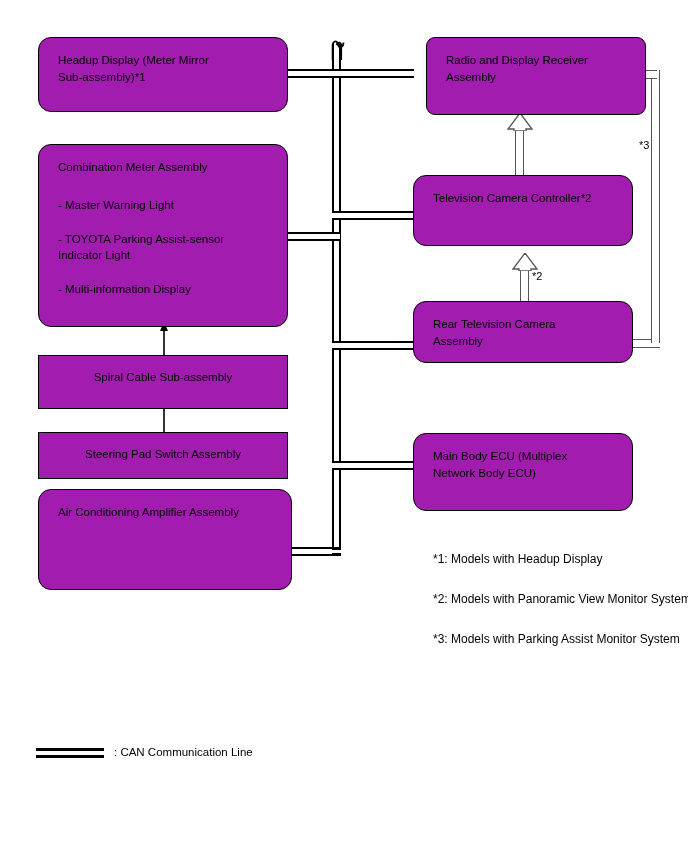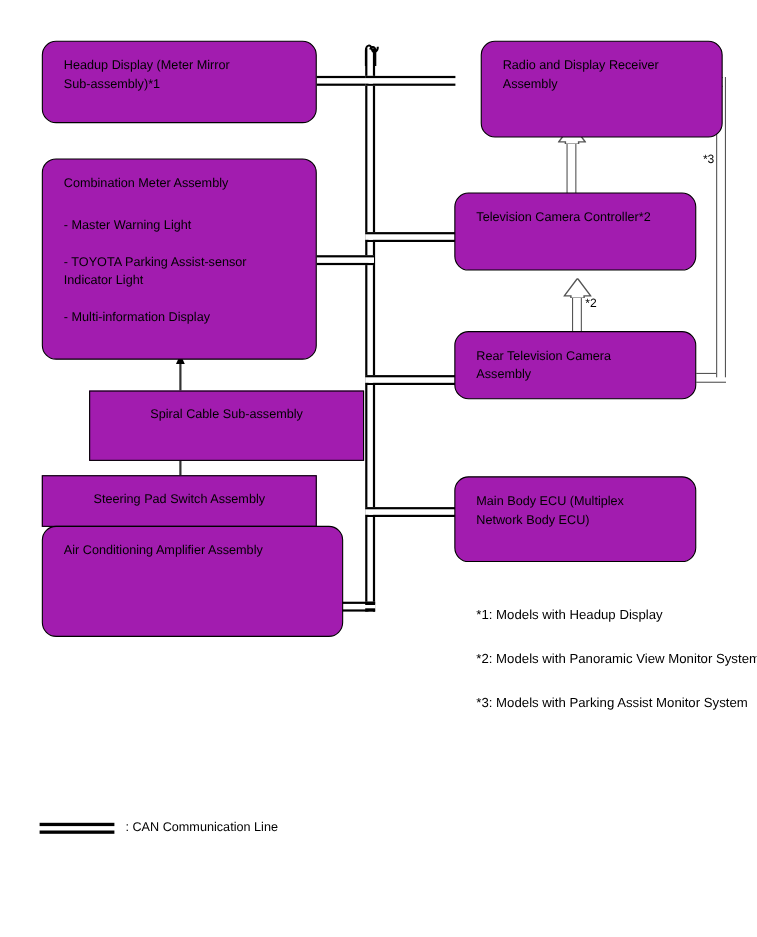--- a/index.html
+++ b/index.html
@@ -251,33 +251,33 @@
   <div class="box rounded" style="left:38px; top:144px; width:250px; height:183px;">
     <span class="label">Combination Meter Assembly</span>
     <span class="bullets">
       <span class="bullet">- Master Warning Light</span>
       <span class="bullet">- TOYOTA Parking Assist-sensor
 Indicator Light</span>
       <span class="bullet">- Multi-information Display</span>
     </span>
   </div>
 
-  <div class="box sharp" style="left:38px; top:355px; width:250px; height:64px;margin-left:43px;">
+  <div class="box sharp" style="left:38px; top:355px; width:250px; height:54px;">
     <span class="label">Spiral Cable Sub-assembly</span>
   </div>
 
   <div class="box sharp" style="left:38px; top:432px; width:250px; height:47px;">
     <span class="label">Steering Pad Switch Assembly</span>
   </div>
 
-  <div class="box rounded" style="left:38px; top:478px; width:274px; height:101px;padding-left:29px;">
+  <div class="box rounded" style="left:38px; top:489px; width:254px; height:101px;padding-left:29px;">
     <span class="label">Air Conditioning Amplifier Assembly</span>
   </div>
 
-  <div class="box rounded" style="left:437px; top:37px; width:220px; height:88px;">
+  <div class="box rounded" style="left:426px; top:37px; width:220px; height:78px;border-radius:9px;">
     <span class="label">Radio and Display Receiver
 Assembly</span>
   </div>
 
   <div class="box rounded" style="left:413px; top:175px; width:220px; height:71px;">
     <span class="label">Television Camera Controller*2</span>
   </div>
 
   <div class="box rounded" style="left:413px; top:301px; width:220px; height:62px;">
     <span class="label">Rear Television Camera

